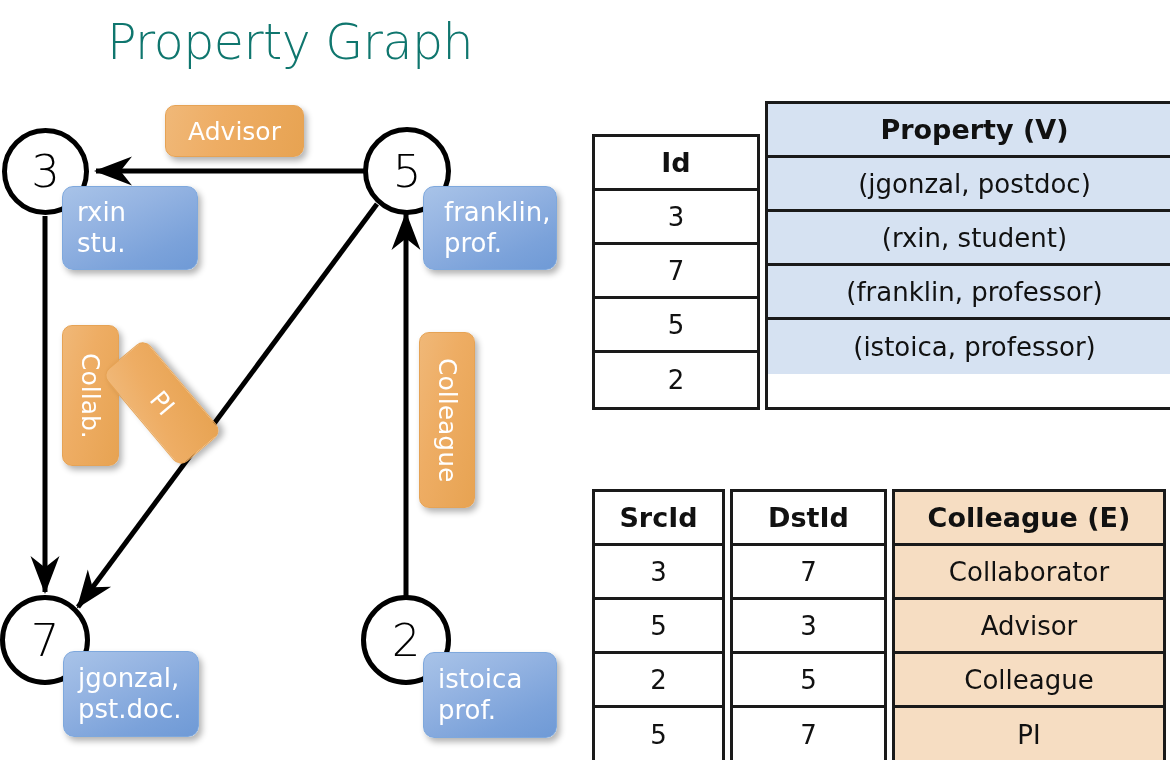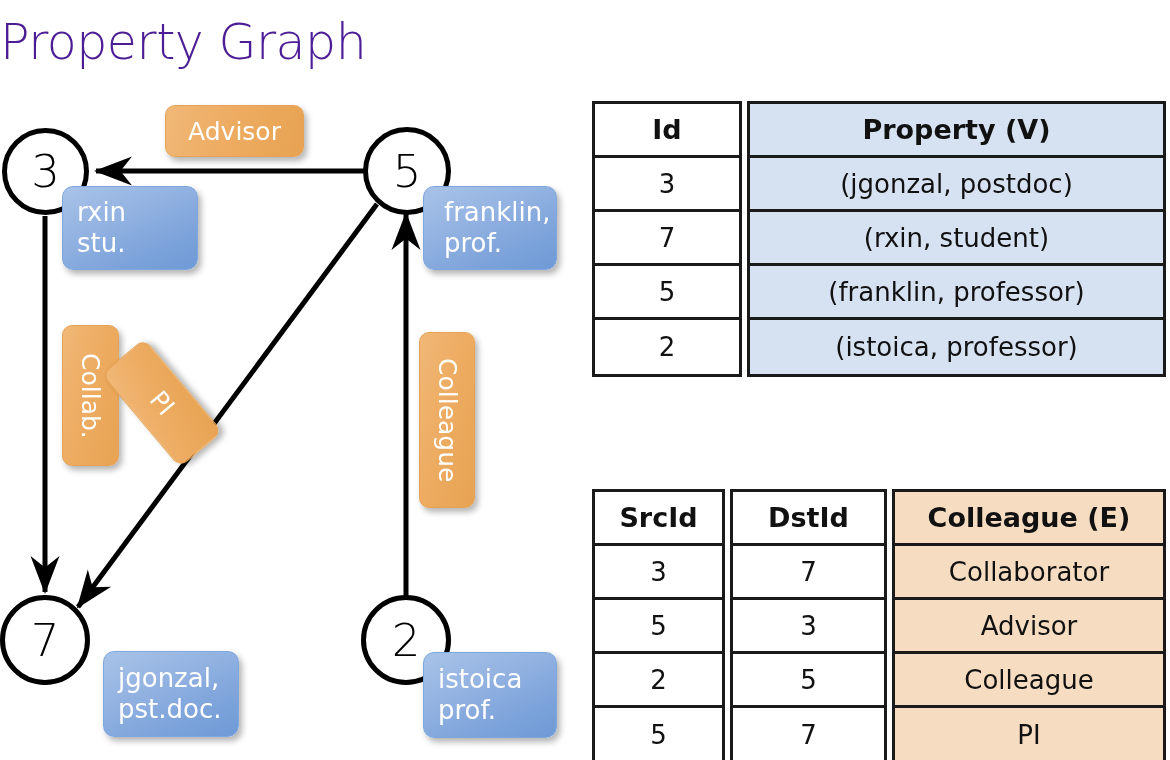--- a/index.html
+++ b/index.html
@@ -5,22 +5,22 @@
   html,body{margin:0;padding:0;}
   body{
     width:1170px;height:760px;background:#ffffff;overflow:hidden;
     font-family:"Liberation Sans","DejaVu Sans",sans-serif;
     position:relative;
   }
   .root{position:absolute;left:0;top:0;width:1170px;height:760px;}
 
   
   .title{
-    position:absolute;
-    font-weight:300;color:#4c1d95;
+    position:absolute;text-align:center;
+    font-weight:300;color:#0f766e;
     font-family:"DejaVu Sans","Liberation Sans",sans-serif;
     letter-spacing:-0.5px;
     white-space:nowrap;
   }
   #title-property-graph{left:0;top:12px;width:580px;font-size:49px;line-height:62px;}
   #title-vertex-table{left:585px;top:10px;width:585px;font-size:49px;line-height:62px;}
   #title-edge-table{left:585px;top:400px;width:585px;font-size:49px;line-height:62px;}
 
   
   #graph-panel{position:absolute;left:0;top:80px;width:585px;height:680px;}
@@ -74,21 +74,21 @@
     font-weight:400;font-size:26px;color:#111;
     height:54px;white-space:nowrap;
   }
   .cell:last-child{border-bottom:none;}
   .cell.head{font-weight:700;font-size:27px;}
   .fill-blue{background:#d6e2f2;}
   .fill-orange{background:#f6ddc2;}
 
   
   #vertex-table{left:592px;top:101px;}
-  #vertex-table .col-id{width:150px;}
+  #vertex-table .col-id{width:168px;margin-top:33px;}
   #vertex-table .col-prop{width:419px;}
 
   
   #edge-table{left:592px;top:489px;}
   #edge-table .col-src{width:133px;}
   #edge-table .col-dst{width:157px;}
   #edge-table .col-eprop{width:274px;}
 </style>
 </head>
 <body>
@@ -129,21 +129,21 @@
     </div>
 
     <div class="prop-box" style="left:62px;top:106px;width:136px;height:84px;">
       <span>rxin</span>
       <span>stu.</span>
     </div>
     <div class="prop-box" style="left:423px;top:106px;width:134px;height:84px;padding-left:20px;">
       <span>franklin,</span>
       <span>prof.</span>
     </div>
-    <div class="prop-box" style="left:63px;top:571px;width:136px;height:86px;margin-left:40px;">
+    <div class="prop-box" style="left:63px;top:571px;width:136px;height:86px;">
       <span>jgonzal,</span>
       <span>pst.doc.</span>
     </div>
     <div class="prop-box" style="left:423px;top:572px;width:134px;height:86px;">
       <span>istoica</span>
       <span>prof.</span>
     </div>
 
     <div class="edge-label" style="left:165px;top:25px;width:139px;height:52px;">
       <span>Advisor</span>

